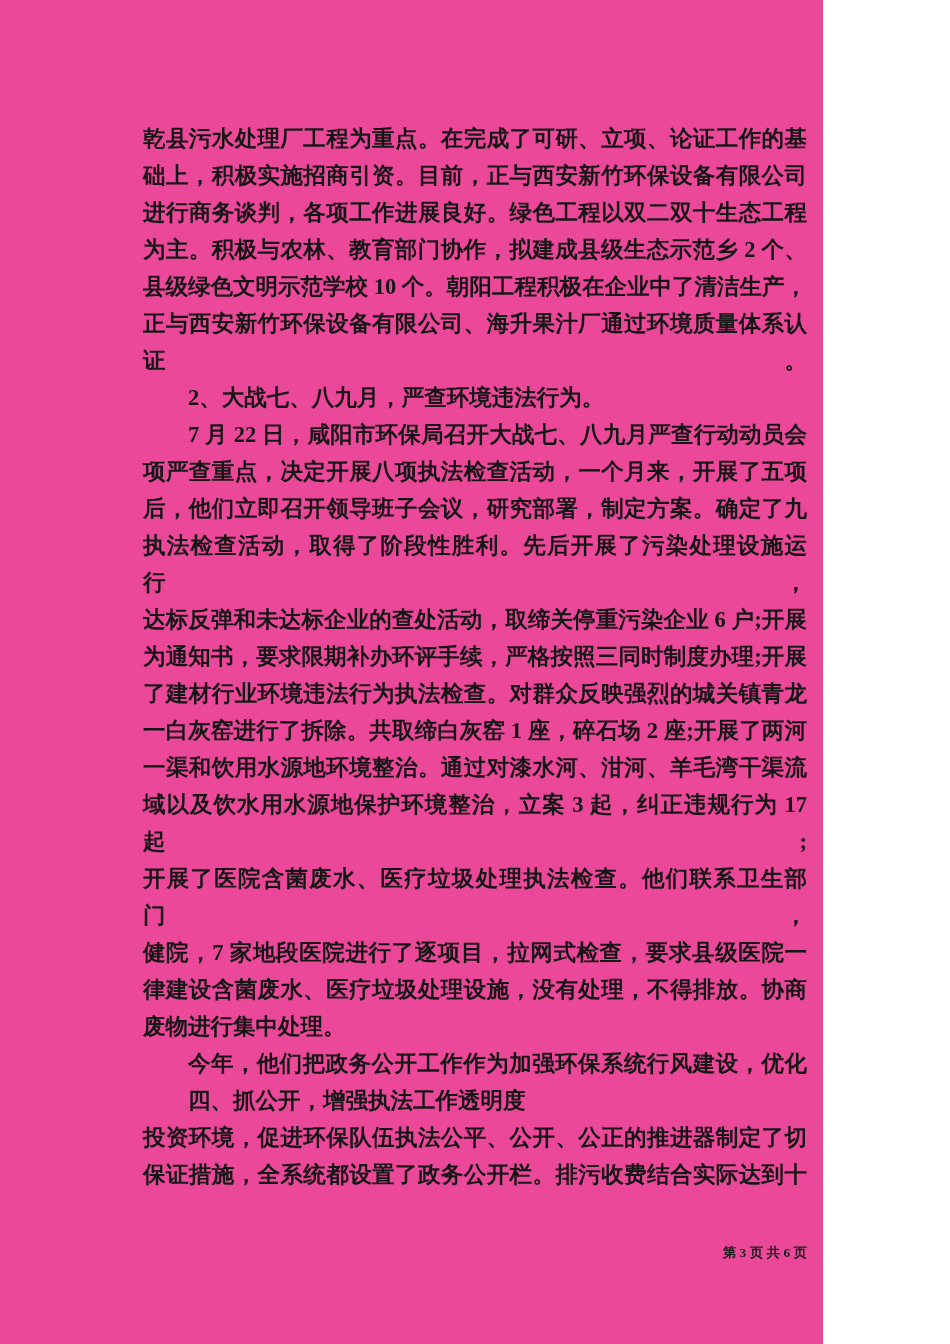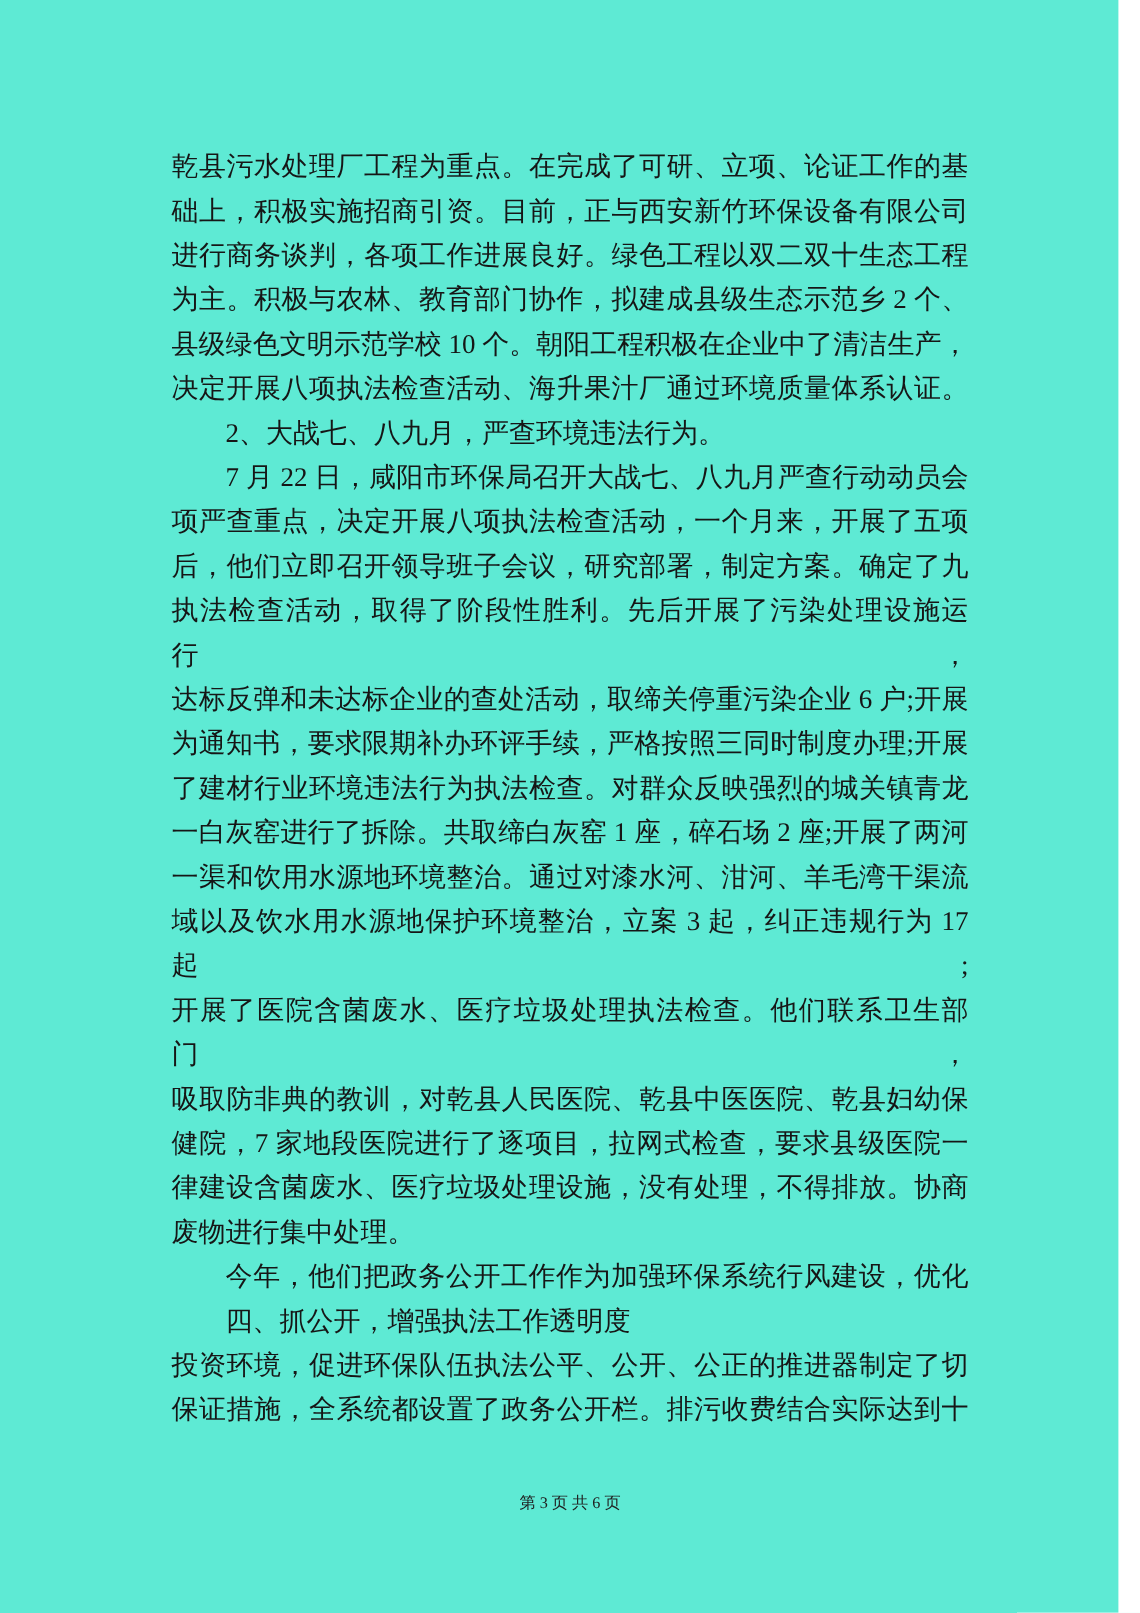--- a/index.html
+++ b/index.html
@@ -2,24 +2,25 @@
 <html lang="zh"><head>
 <meta charset="utf-8">
 <style>
   html, body {
     margin: 0;
     padding: 0;
     background: #ffffff;
   }
   .page {
     position: relative;
-    width: 932px;
+    width: 823px;
     height: 1344px;
-    background: #5eead4;
+    background: #ec4899;
     overflow: hidden;
+    font-weight: bold;
   }
   .doc-body {
     position: absolute;
     left: 143px;
     top: 120px;
     width: 664px;
     font-family: "Liberation Serif", "DejaVu Serif", serif;
     font-size: 22.5px;
     line-height: 37px;
     color: #161616;
@@ -33,50 +34,49 @@
     text-align-last: justify;
   }
   .line.indent {
     text-indent: 45px;
   }
   .footer {
     position: absolute;
     left: 143px;
     top: 1244px;
     width: 664px;
-    text-align: center;
+    text-align: right;
     font-family: "Liberation Serif", "DejaVu Serif", serif;
     font-size: 13.5px;
     color: #202020;
   }
 </style>
 </head>
 <body>
 
 <div class="page">
   <div class="doc-body">
       <div class="line full">乾县污水处理厂工程为重点。在完成了可研、立项、论证工作的基</div>
       <div class="line full">础上，积极实施招商引资。目前，正与西安新竹环保设备有限公司</div>
       <div class="line full">进行商务谈判，各项工作进展良好。绿色工程以双二双十生态工程</div>
       <div class="line full">为主。积极与农林、教育部门协作，拟建成县级生态示范乡 2 个、</div>
       <div class="line full">县级绿色文明示范学校 10 个。朝阳工程积极在企业中了清洁生产，</div>
-      <div class="line full">决定开展八项执法检查活动、海升果汁厂通过环境质量体系认证。</div>
+      <div class="line full">正与西安新竹环保设备有限公司、海升果汁厂通过环境质量体系认证。</div>
       <div class="line indent">2、大战七、八九月，严查环境违法行为。</div>
       <div class="line indent full">7 月 22 日，咸阳市环保局召开大战七、八九月严查行动动员会</div>
       <div class="line full">项严查重点，决定开展八项执法检查活动，一个月来，开展了五项</div>
       <div class="line full">后，他们立即召开领导班子会议，研究部署，制定方案。确定了九</div>
       <div class="line full">执法检查活动，取得了阶段性胜利。先后开展了污染处理设施运行，</div>
       <div class="line full">达标反弹和未达标企业的查处活动，取缔关停重污染企业 6 户;开展</div>
       <div class="line full">为通知书，要求限期补办环评手续，严格按照三同时制度办理;开展</div>
       <div class="line full">了建材行业环境违法行为执法检查。对群众反映强烈的城关镇青龙</div>
       <div class="line full">一白灰窑进行了拆除。共取缔白灰窑 1 座，碎石场 2 座;开展了两河</div>
       <div class="line full">一渠和饮用水源地环境整治。通过对漆水河、泔河、羊毛湾干渠流</div>
       <div class="line full">域以及饮水用水源地保护环境整治，立案 3 起，纠正违规行为 17 起;</div>
       <div class="line full">开展了医院含菌废水、医疗垃圾处理执法检查。他们联系卫生部门，</div>
-      <div class="line full">吸取防非典的教训，对乾县人民医院、乾县中医医院、乾县妇幼保</div>
       <div class="line full">健院，7 家地段医院进行了逐项目，拉网式检查，要求县级医院一</div>
       <div class="line full">律建设含菌废水、医疗垃圾处理设施，没有处理，不得排放。协商</div>
       <div class="line">废物进行集中处理。</div>
       <div class="line indent full">今年，他们把政务公开工作作为加强环保系统行风建设，优化</div>
       <div class="line indent">四、抓公开，增强执法工作透明度</div>
       <div class="line full">投资环境，促进环保队伍执法公平、公开、公正的推进器制定了切</div>
       <div class="line full">保证措施，全系统都设置了政务公开栏。排污收费结合实际达到十</div>
     </div>
   <div class="footer">
     <span>第 3 页 共 6 页</span>

